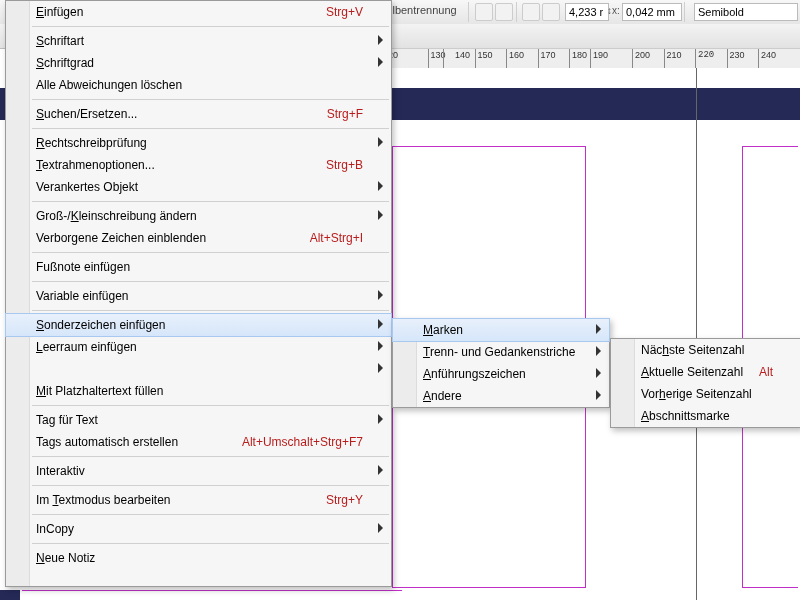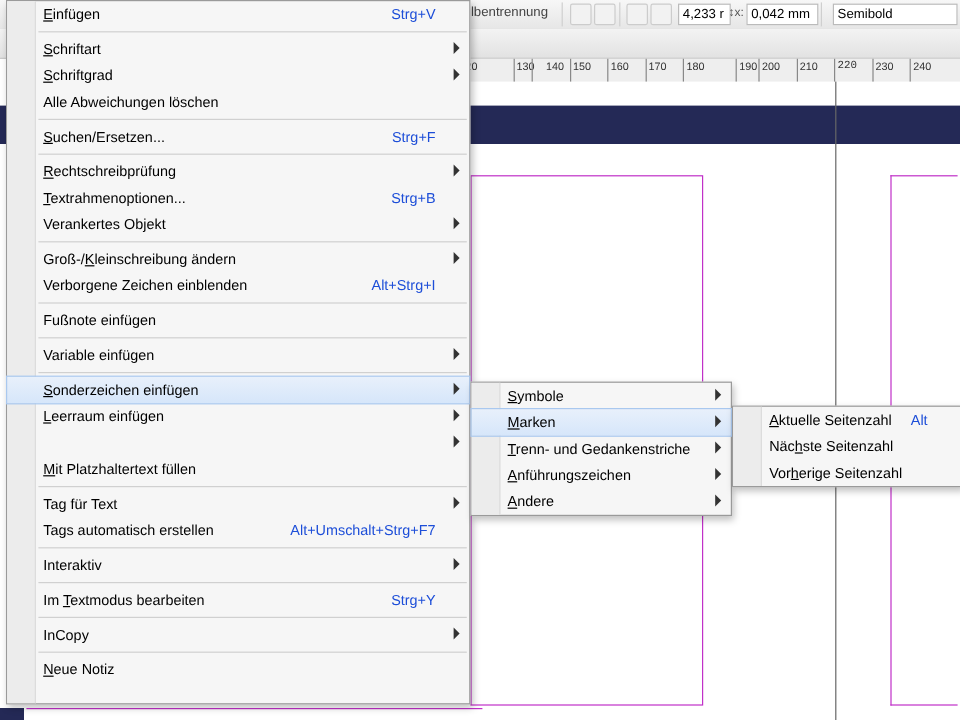--- a/index.html
+++ b/index.html
@@ -26,21 +26,21 @@
 .botstrip{position:absolute;left:0;top:590px;width:800px;height:10px}
 .botblue{position:absolute;left:0;top:0;width:20px;height:10px;background:#242956}
 .botlines{position:absolute;left:22px;top:0;width:380px;height:10px;border-top:1px solid #c030c8;border-bottom:1px solid #c030c8}
 
 
 .menu{position:absolute;background:#f6f6f6;border:1px solid #9a9a9a;box-shadow:2px 3px 6px rgba(0,0,0,.25)}
 .menu .gutter{position:absolute;left:0;top:0;bottom:0;width:23px;background:#ececec;border-right:1px solid #dcdcdc}
 .mi{position:relative;height:22px;line-height:22px;padding-left:30px;padding-right:28px;white-space:nowrap;cursor:default}
 .mi.hl{background:linear-gradient(#e8f0fb,#d6e6fa);outline:1px solid #a9c8ef}
 .mi .txt u{text-decoration:underline}
-.mi .shc{position:absolute;right:28px;top:0;color:#1d4ed8;font-size:12px}
+.mi .shc{position:absolute;right:28px;top:0;color:#b91c1c;font-size:12px}
 .mi .arr{position:absolute;right:8px;top:5px;width:0;height:0;border-top:5px solid transparent;border-bottom:5px solid transparent;border-left:5px solid #333}
 .msep{height:1px;margin:3px 2px 3px 26px;background:#d0d0d0}
 
 .menu1{left:5px;top:0;width:385px;height:585px}
 .menu2{left:392px;top:318px;width:216px}
 .menu3{left:610px;top:338px;width:190px}
 </style>
 </head>
 <body>
 
@@ -64,21 +64,21 @@
   <div style="position:absolute;left:0;top:24px;width:800px;height:24px;background:linear-gradient(#f3f3f3,#e2e2e2);border-bottom:1px solid #bdbdbd"></div>
 
   <div class="ruler" id="ruler">
       <div class="tick" style="left: 0px;">120</div>
       <div class="tick" style="left: 31.5px; margin-left: 16px;">130</div>
       <div class="tick" style="left: 63px; padding-left: 11px;">140</div>
       <div class="tick" style="left: 94.5px;">150</div>
       <div class="tick" style="left: 126px;">160</div>
       <div class="tick" style="left: 157.5px;">170</div>
       <div class="tick" style="left: 189px;">180</div>
-      <div class="tick" style="left: 233px;">190</div>
+      <div class="tick" style="left: 210px;">190</div>
       <div class="tick" style="left: 252px;">200</div>
       <div class="tick" style="left: 283.5px;">210</div>
       <div class="tick" style="left: 315px; font-family: Liberation Mono, monospace;">220</div>
       <div class="tick" style="left: 346.5px;">230</div>
       <div class="tick" style="left: 378px;">240</div>
     </div>
 
   <div class="doc">
     <div class="bluebar"></div>
     <div class="spine"></div>
@@ -124,27 +124,27 @@
       <div class="msep"></div>
       <div class="mi"><span class="txt">Im <u>T</u>extmodus bearbeiten</span><span class="shc">Strg+Y</span></div>
       <div class="msep"></div>
       <div class="mi"><span class="txt">InCopy</span><span class="arr"></span></div>
       <div class="msep"></div>
       <div class="mi"><span class="txt"><u>N</u>eue Notiz</span></div>
     </div>
 
   <div class="menu menu2" id="m2">
     <div class="gutter"></div>
-  <div class="mi"><span class="txt"><u>S</u>ymbole</span><span class="arr"></span></div>
       <div class="mi hl"><span class="txt"><u>M</u>arken</span><span class="arr"></span></div>
       <div class="mi"><span class="txt"><u>T</u>renn- und Gedankenstriche</span><span class="arr"></span></div>
       <div class="mi"><span class="txt"><u>A</u>nführungszeichen</span><span class="arr"></span></div>
       <div class="mi"><span class="txt"><u>A</u>ndere</span><span class="arr"></span></div>
     </div>
 
   <div class="menu menu3" id="m3">
     <div class="gutter"></div>
-  <div class="mi"><span class="txt"><u>A</u>ktuelle Seitenzahl</span><span class="shc">Alt</span></div>
-      <div class="mi"><span class="txt">Näc<u>h</u>ste Seitenzahl</span></div>
+  <div class="mi"><span class="txt">Näc<u>h</u>ste Seitenzahl</span></div>
+      <div class="mi"><span class="txt"><u>A</u>ktuelle Seitenzahl</span><span class="shc">Alt</span></div>
       <div class="mi"><span class="txt">Vor<u>h</u>erige Seitenzahl</span></div>
+      <div class="mi"><span class="txt"><u>A</u>bschnittsmarke</span></div>
     </div>
 
 </div>
 
 </body></html>

